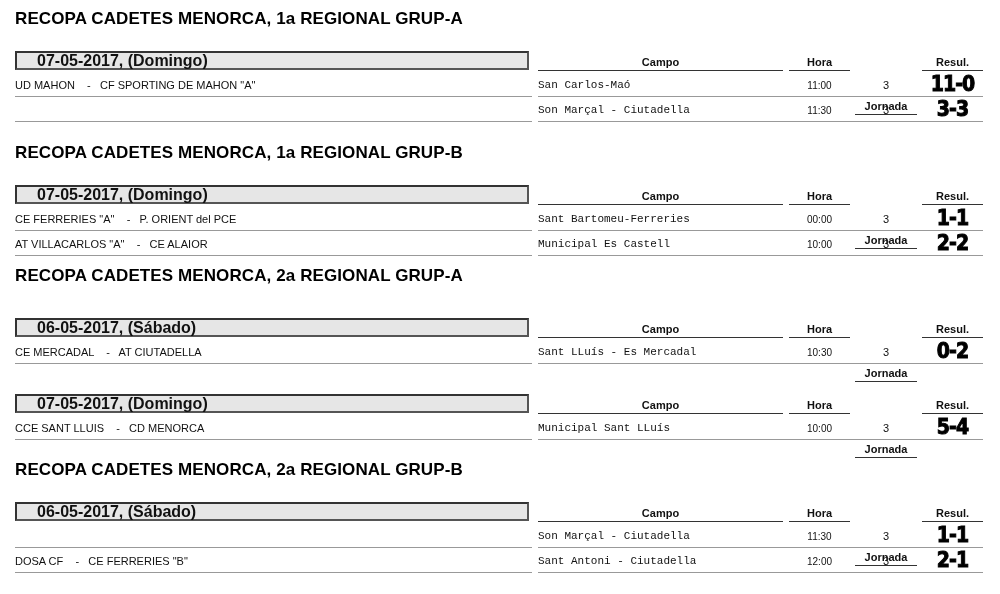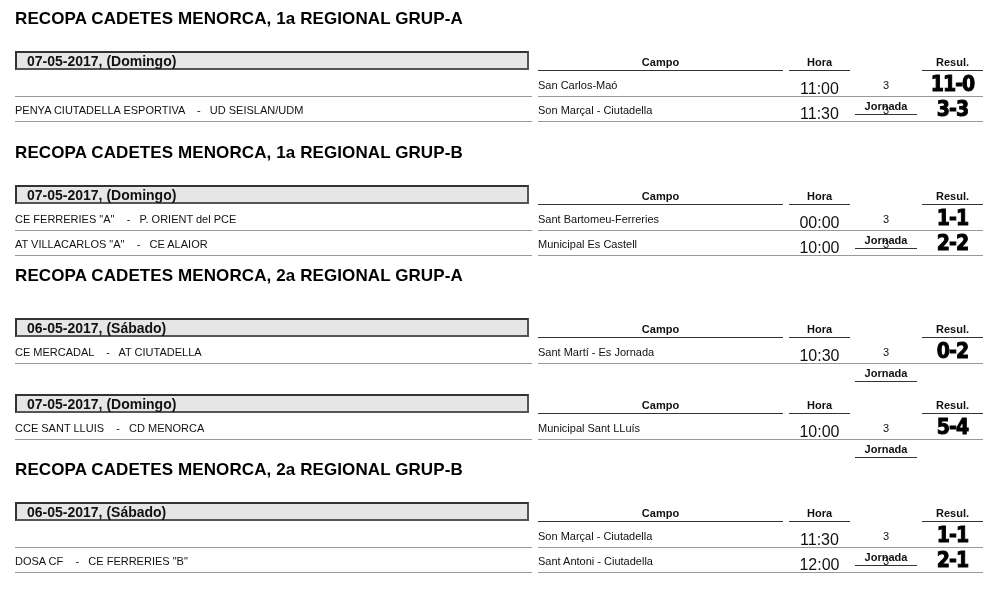--- a/index.html
+++ b/index.html
@@ -1,55 +1,55 @@
 <!DOCTYPE html>
 <html><head>
 <meta charset="utf-8">
 <style>
   html, body { margin: 0; padding: 0; background: #ffffff; }
   body { width: 1000px; height: 594px; position: relative; overflow: hidden;
          font-family: "Liberation Sans", sans-serif; color: #111; }
   .title { position: absolute; left: 15px; font-size: 17px; font-weight: bold; color: #000000; letter-spacing: 0.1px; }
   .datebox { position: absolute; left: 15px; width: 514px; height: 19px; background: #e6e6e6;
              border-top: 2px solid #333; border-left: 2px solid #333; border-right: 2px solid #555; border-bottom: 2px solid #555;
-             box-sizing: border-box; font-size: 14px; font-weight: bold; line-height: 16px; padding-left: 10px; }
+             box-sizing: border-box; font-size: 16px; font-weight: bold; line-height: 16px; padding-left: 20px; }
   .hdr { position: absolute; font-size: 11px; font-weight: bold; text-align: center; border-bottom: 1.5px solid #333; height: 15px; line-height: 14px; }
   .h-campo { left: 538px; width: 245px; }
   .h-hora { left: 789px; width: 61px; }
   .h-jorn { left: 855px; width: 62px; margin-top: 44px; }
   .h-res { left: 922px; width: 61px; }
   .row { position: absolute; left: 15px; width: 968px; height: 23px; }
   .row .line-l { position: absolute; left: 0; bottom: 0; width: 517px; border-bottom: 1.5px solid #999; }
   .row .line-r { position: absolute; left: 523px; bottom: 0; width: 445px; border-bottom: 1.5px solid #999; }
   .teams { position: absolute; left: 0; top: 5px; font-size: 11px; white-space: pre; }
-  .campo { position: absolute; left: 523px; top: 5px; font-size: 11px; }
-  .hora { position: absolute; left: 774px; width: 61px; top: 6px; font-size: 16px; text-align: center; }
+  .campo { position: absolute; left: 523px; top: 5px; font-size: 11px; font-family: Liberation Mono, monospace; }
+  .hora { position: absolute; left: 774px; width: 61px; top: 6px; font-size: 10px; text-align: center; }
   .jorn { position: absolute; left: 840px; width: 62px; top: 5px; font-size: 11px; text-align: center; }
   .res { position: absolute; left: 907px; width: 61px; top: -2px; font-size: 21px; font-weight: 900; text-align: center;
          font-family: "DejaVu Sans", sans-serif; letter-spacing: -1px; transform: scaleX(0.9); color: #000; -webkit-text-stroke: 1px #000; }
 </style>
 </head>
 <body>
 
 <div class="title" style="top:9px">RECOPA CADETES MENORCA, 1a REGIONAL GRUP-A</div>
 <div class="datebox" style="top:51px">07-05-2017,  (Domingo)</div>
 <div class="hdr h-campo" style="top:55px">Campo</div>
 <div class="hdr h-hora" style="top:55px">Hora</div>
 <div class="hdr h-jorn" style="top:55px">Jornada</div>
 <div class="hdr h-res" style="top:55px">Resul.</div>
 <div class="row" style="top:74px">
+  <span class="teams">UD MAHON    -   CF SPORTING DE MAHON "A"</span>
   <span class="campo">San Carlos-Maó</span>
   <span class="hora">11:00</span>
   <span class="jorn">3</span>
   <span class="res">11-0</span>
   <div class="line-l"></div>
     <div class="line-r"></div>
 </div>
 <div class="row" style="top:99px">
-  <span class="teams">PENYA CIUTADELLA ESPORTIVA    -   UD SEISLAN/UDM</span>
   <span class="campo">Son Marçal - Ciutadella</span>
   <span class="hora">11:30</span>
   <span class="jorn">3</span>
   <span class="res">3-3</span>
   <div class="line-l"></div>
     <div class="line-r"></div>
 </div>
 
 <div class="title" style="top:143px">RECOPA CADETES MENORCA, 1a REGIONAL GRUP-B</div>
 <div class="datebox" style="top:185px">07-05-2017,  (Domingo)</div>
@@ -77,21 +77,21 @@
 </div>
 
 <div class="title" style="top:266px">RECOPA CADETES MENORCA, 2a REGIONAL GRUP-A</div>
 <div class="datebox" style="top:318px">06-05-2017,  (Sábado)</div>
 <div class="hdr h-campo" style="top:322px">Campo</div>
 <div class="hdr h-hora" style="top:322px">Hora</div>
 <div class="hdr h-jorn" style="top:322px">Jornada</div>
 <div class="hdr h-res" style="top:322px">Resul.</div>
 <div class="row" style="top:341px">
   <span class="teams">CE MERCADAL    -   AT CIUTADELLA</span>
-  <span class="campo">Sant Martí - Es Jornada</span>
+  <span class="campo">Sant LLuís - Es Mercadal</span>
   <span class="hora">10:30</span>
   <span class="jorn">3</span>
   <span class="res">0-2</span>
   <div class="line-l"></div>
     <div class="line-r"></div>
 </div>
 
 <div class="datebox" style="top:394px">07-05-2017,  (Domingo)</div>
 <div class="hdr h-campo" style="top:398px">Campo</div>
 <div class="hdr h-hora" style="top:398px">Hora</div>

